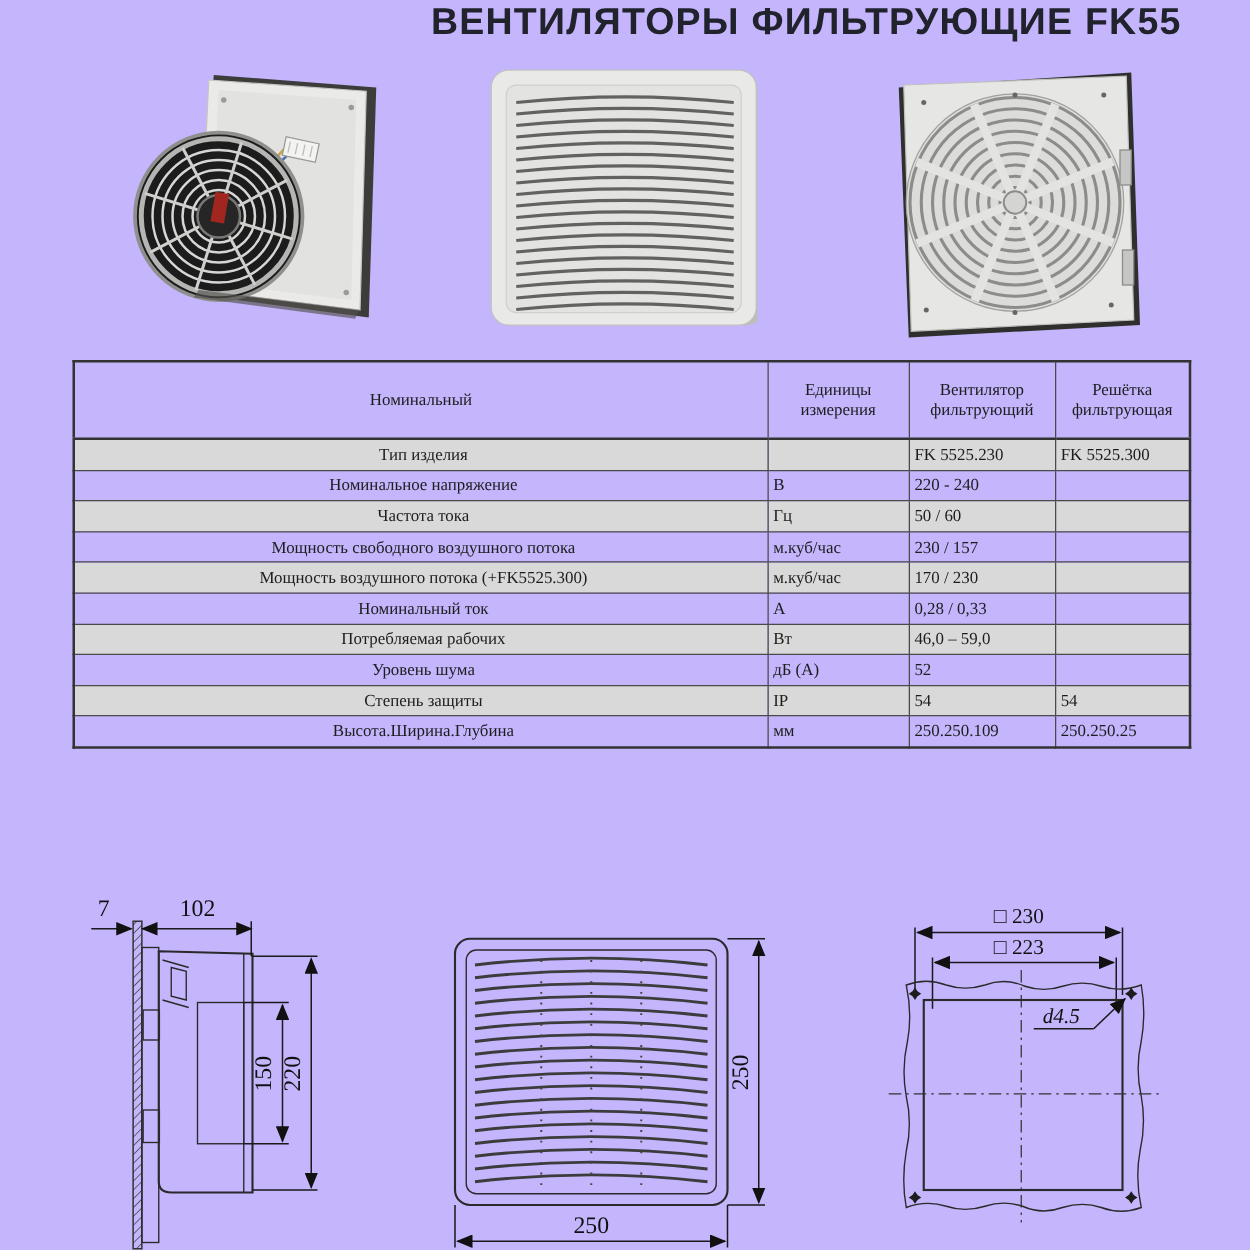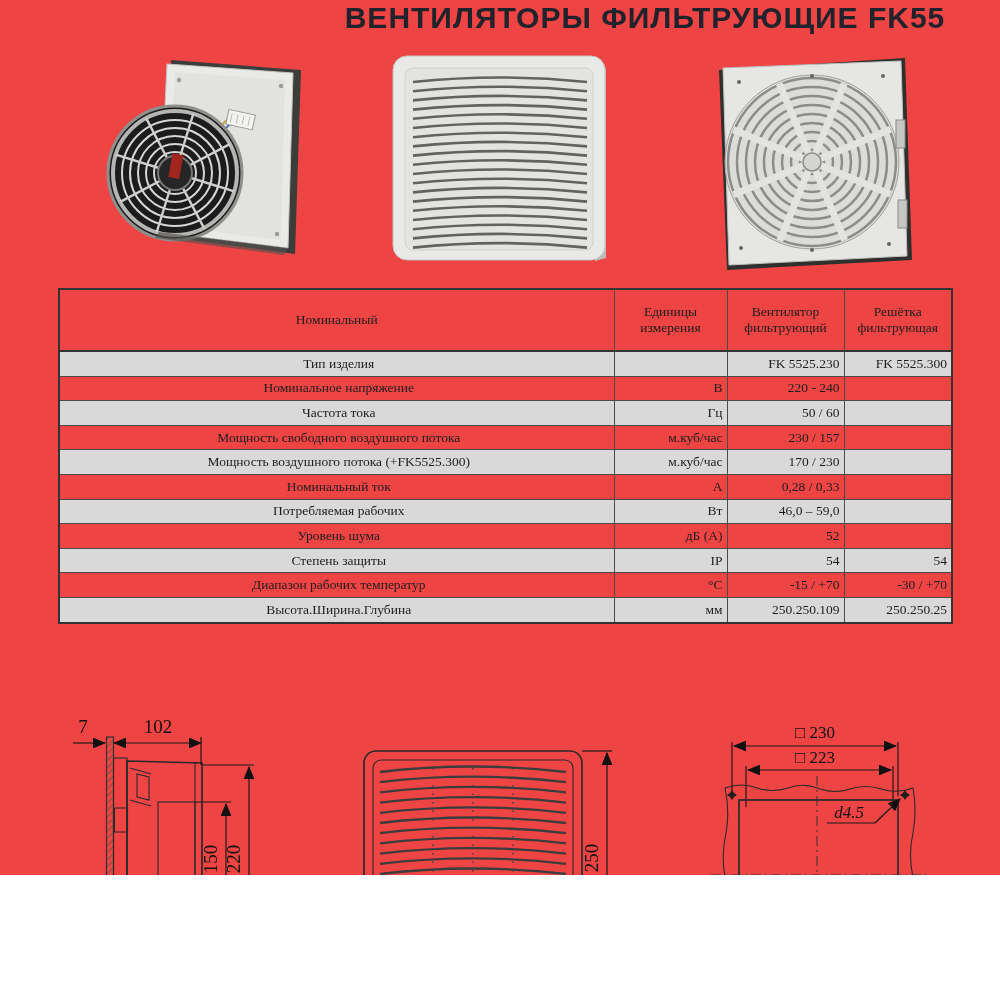--- a/index.html
+++ b/index.html
@@ -1,30 +1,30 @@
 <!DOCTYPE html>
 <html><head>
 <meta charset="utf-8">
 <style>
   html,body{margin:0;padding:0;background:#fff;}
-  #page{position:relative;width:1000px;height:875px;background:#ef4444;overflow:hidden;
+  #page{position:relative;width:1000px;height:1000px;background:#c4b5fd;overflow:hidden;
         font-family:"Liberation Serif",serif;color:#1a1a1a;}
   
   #title{position:absolute;left:330px;top:1px;width:630px;text-align:center;
          font-family:"Liberation Sans",sans-serif;font-weight:bold;font-size:30px;
          letter-spacing:1px;color:#20222c;white-space:nowrap;}
   
   .photo{position:absolute;}
   
   #spec{position:absolute;left:58px;top:288px;border-collapse:collapse;table-layout:fixed;
         font-size:13.5px;color:#1d1d1d;}
   #spec th,#spec td{border:1px solid #4a4a4a;padding:0 4px;overflow:hidden;white-space:nowrap;}
   #spec th{height:60px;font-weight:normal;font-size:13.5px;text-align:center;vertical-align:middle;
            border-bottom:2px solid #333;}
-  #spec td{height:23.6px;text-align:right;}
+  #spec td{height:23.6px;text-align:left;}
   #spec td.name{text-align:center;padding-left:8px;}
   #spec{border:2px solid #333;}
   #spec tbody tr:nth-child(odd) td{background:#d9d9d9;}
   #spec col.c1{width:555px}#spec col.c2{width:113px}#spec col.c3{width:117px}#spec col.c4{width:108px}
   
   .draw{position:absolute;}
   .thin{stroke:#2a2a2a;stroke-width:1.1;fill:none;}
   .bold{stroke:#2a2a2a;stroke-width:1.7;fill:none;}
   .dim{stroke:#1a1a1a;stroke-width:1.2;fill:none;}
   .cl{stroke:#333;stroke-width:1;fill:none;stroke-dasharray:10 4 2 4;}
@@ -228,26 +228,20 @@
     <td></td>
   </tr>
 
   <tr>
     <td class="name">Степень защиты</td>
     <td>IP</td>
     <td>54</td>
     <td>54</td>
   </tr>
 
-  <tr>
-    <td class="name">Диапазон рабочих температур</td>
-    <td>°С</td>
-    <td>-15 / +70</td>
-    <td>-30 / +70</td>
-  </tr>
 
   <tr>
     <td class="name">Высота.Ширина.Глубина</td>
     <td>мм</td>
     <td>250.250.109</td>
     <td>250.250.25</td>
   </tr>
 </tbody>
   </table>
 

